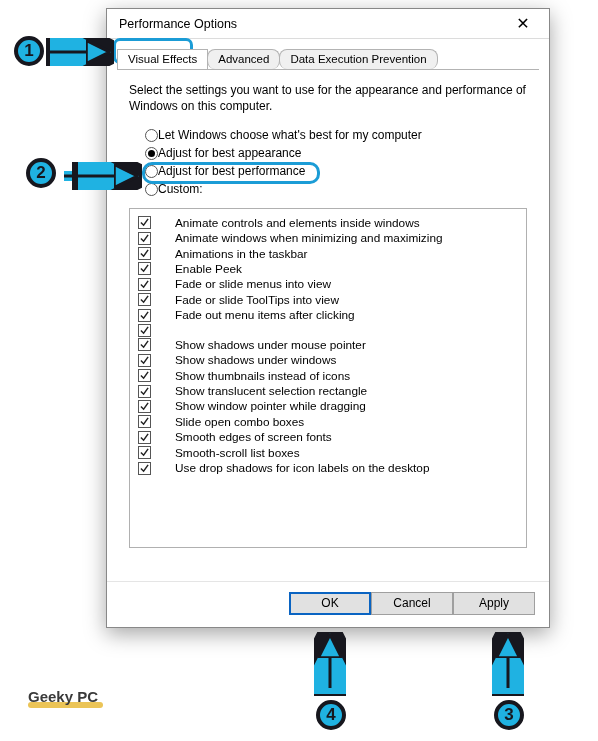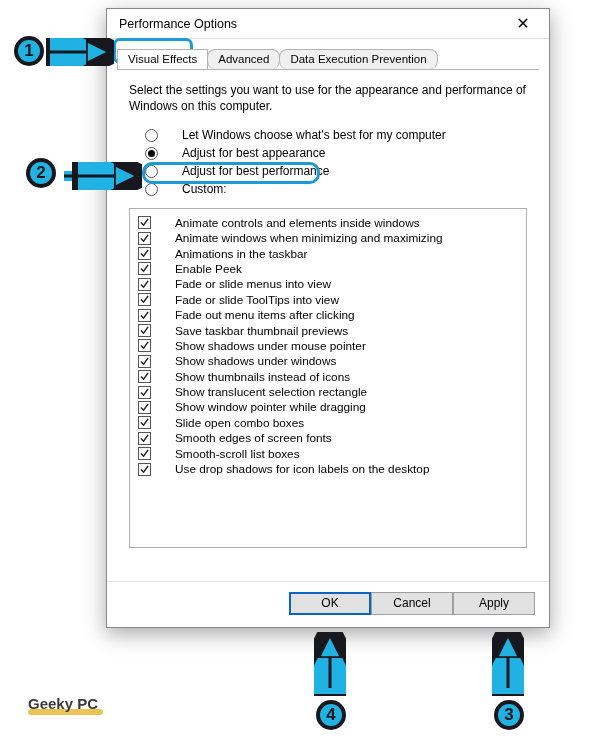--- a/index.html
+++ b/index.html
@@ -62,21 +62,21 @@
   }
   .tab-content {
     flex: 1;
     padding: 10px 18px 8px 18px;
     display: flex;
     flex-direction: column;
   }
   .desc { margin: 2px 4px 8px 4px; line-height: 1.35; }
   .radios { margin: 2px 0 4px 20px; }
   .radio-row {
-    display: flex; align-items: center; gap: 24px;
+    display: flex; align-items: center; gap: 0;
     margin: 4px 0;
   }
   .radio {
     width:13px; height:13px; border:1px solid #555; border-radius:50%;
     display:inline-flex; align-items:center; justify-content:center;
     flex: none;
   }
   .radio .dot { width:7px; height:7px; background:#000; border-radius:50%; display:none; }
   .radio.checked .dot { display:block; }
   .listbox {
@@ -147,21 +147,21 @@
     width: 30px; height: 30px;
     border: 4px solid #17171e;
     border-radius: 50%;
     background: #1fb2e2;
     display: flex; align-items:center; justify-content:center;
     font-weight: 800; font-size: 17px; color:#17171e;
     font-family: Verdana, sans-serif;
   }
   .watermark {
     position: absolute;
-    left: 28px; bottom: 26px;
+    left: 28px; bottom: 33px;
     font-family: "Comic Sans MS", cursive, sans-serif;
     font-size: 15px;
     font-weight: 600;
     color: #3a3a3a;
   }
   .watermark .underline {
     width: 75px; height: 6px;
     background: #ebc457; border-radius: 3px;
     margin-top: -3px;
   }
@@ -264,21 +264,20 @@
             </svg>
           </span>
           <span>Fade out menu items after clicking</span>
         </div>
         <div class="check-row">
           <span class="checkbox">
             <svg class="mark" viewBox="0 0 10 10">
               <path d="M1 5 L4 8 L9 1" fill="none" stroke="#222" stroke-width="1.6"></path>
             </svg>
           </span>
-          <span>Save taskbar thumbnail previews</span>
         </div>
         <div class="check-row">
           <span class="checkbox">
             <svg class="mark" viewBox="0 0 10 10">
               <path d="M1 5 L4 8 L9 1" fill="none" stroke="#222" stroke-width="1.6"></path>
             </svg>
           </span>
           <span>Show shadows under mouse pointer</span>
         </div>
         <div class="check-row">

